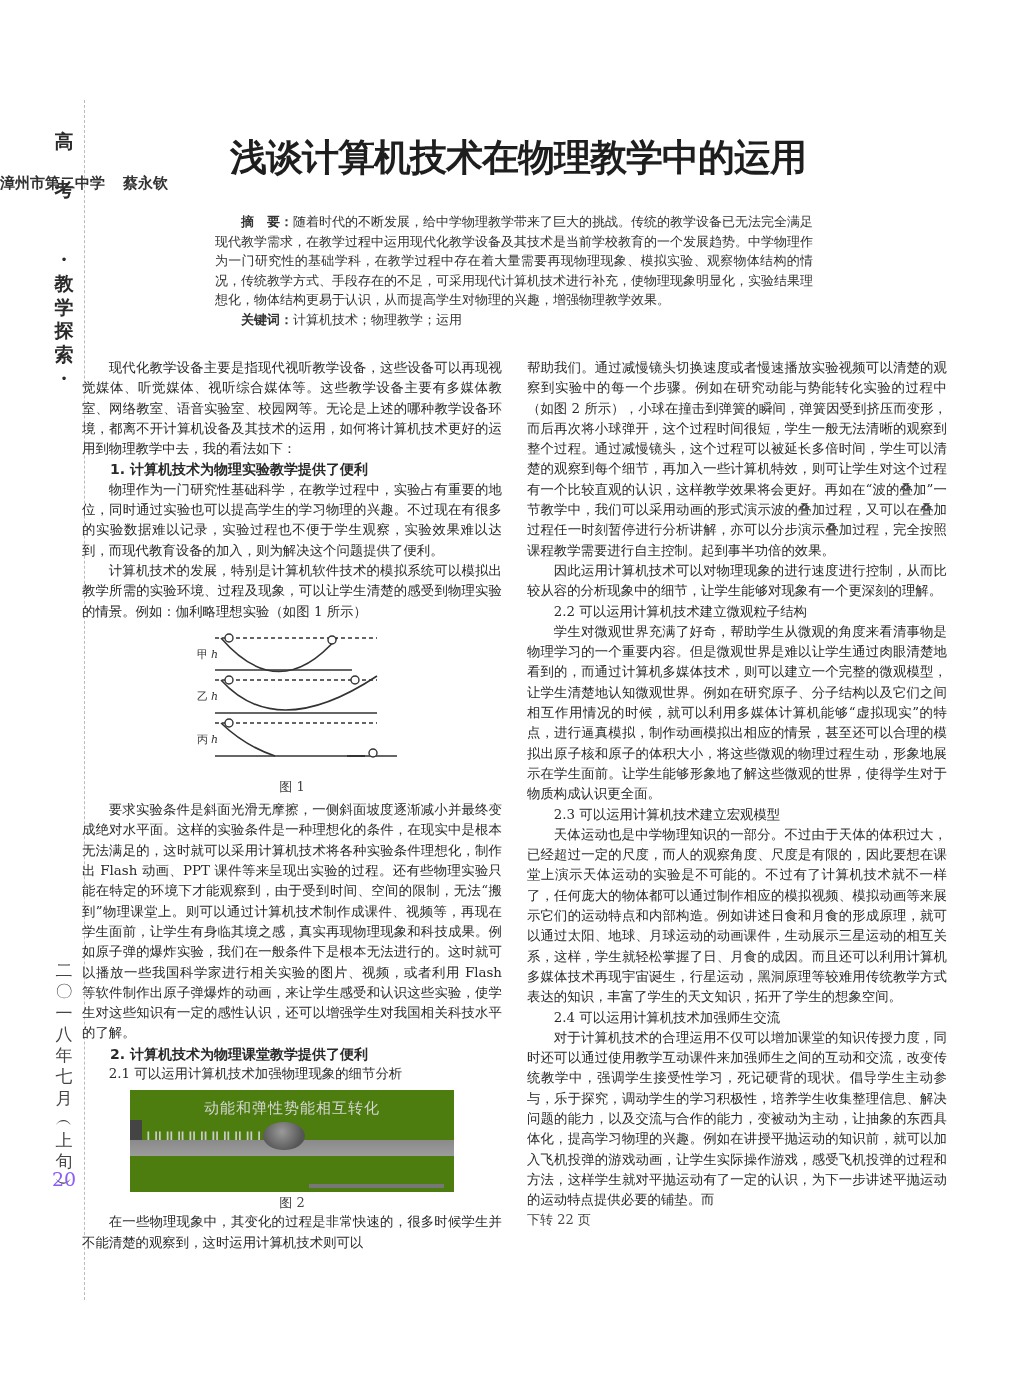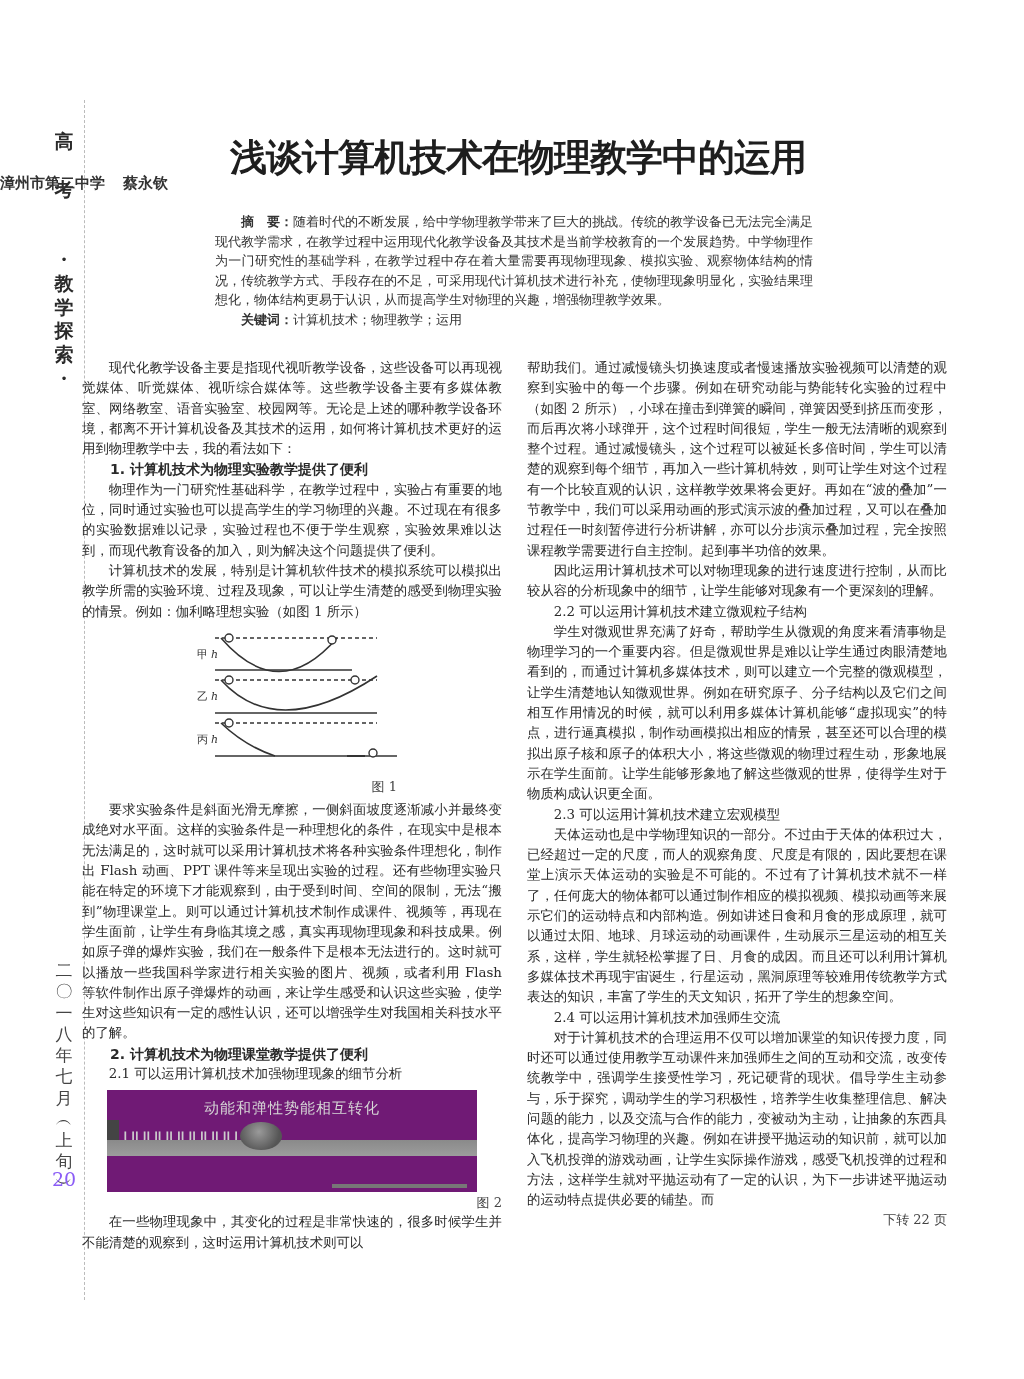--- a/index.html
+++ b/index.html
@@ -27,31 +27,31 @@
 
   .col { position:absolute; top:358px; width:420px; font-size:13.4px; line-height:20.3px; text-align:justify; color:#2a2a2a; }
   .col.left { left:82px; }
   .col.right { left:527px; }
   .col p { margin:0; text-indent:2em; }
   .col p.noindent { text-indent:0; }
   .col h3 { margin:0; font-size:14px; line-height:20.3px; padding-left:2em;
             font-family:"DejaVu Sans", sans-serif; font-weight:bold; }
   .col h4 { margin:0; font-size:13.4px; line-height:20.3px; padding-left:2em; font-weight:normal; }
   .fig1 { margin:8px auto 4px; width:210px; }
-  .fig-cap { text-align:right; font-size:13px; line-height:18px; color:#444; }
-  .fig2 { margin:6px auto 2px; width:370px; height:102px; background:#701a75; position:relative; overflow:hidden; }
+  .fig-cap { text-align:center; font-size:13px; line-height:18px; color:#444; }
+  .fig2 { margin:6px auto 2px; width:324px; height:102px; background:#4d7c0f; position:relative; overflow:hidden; }
   .fig2 .ft { position:absolute; top:8px; left:0; right:0; text-align:center; color:#d6d6d6;
               font-family:"DejaVu Sans", sans-serif; font-size:15px; letter-spacing:1px; }
   .fig2 .table { position:absolute; left:0; right:0; top:50px; height:16px; background:linear-gradient(#8a8a8a,#9c9c9c); }
   .fig2 .ball { position:absolute; left:133px; top:32px; width:42px; height:28px; border-radius:50%;
                 background:radial-gradient(circle at 45% 35%, #9a9a9a, #555 70%); }
   .fig2 .spring { position:absolute; left:16px; top:38px; color:#ccc; font-size:17px; letter-spacing:-1px; font-family:"DejaVu Sans Mono", monospace; }
   .fig2 .block { position:absolute; left:0; top:30px; width:12px; height:22px; background:#444; }
   .fig2 .bar { position:absolute; right:10px; bottom:4px; width:135px; height:4px; background:#777; }
-  .turn { text-align:right; font-size:13px; color:#444; }
+  .turn { font-size:13px; color:#444; }
 </style>
 </head>
 <body>
 
 <div class="rail-line"></div>
 
 <div class="vtext journal">
   <span>高</span>
   <span class="gap"></span>
   <span>考</span>

